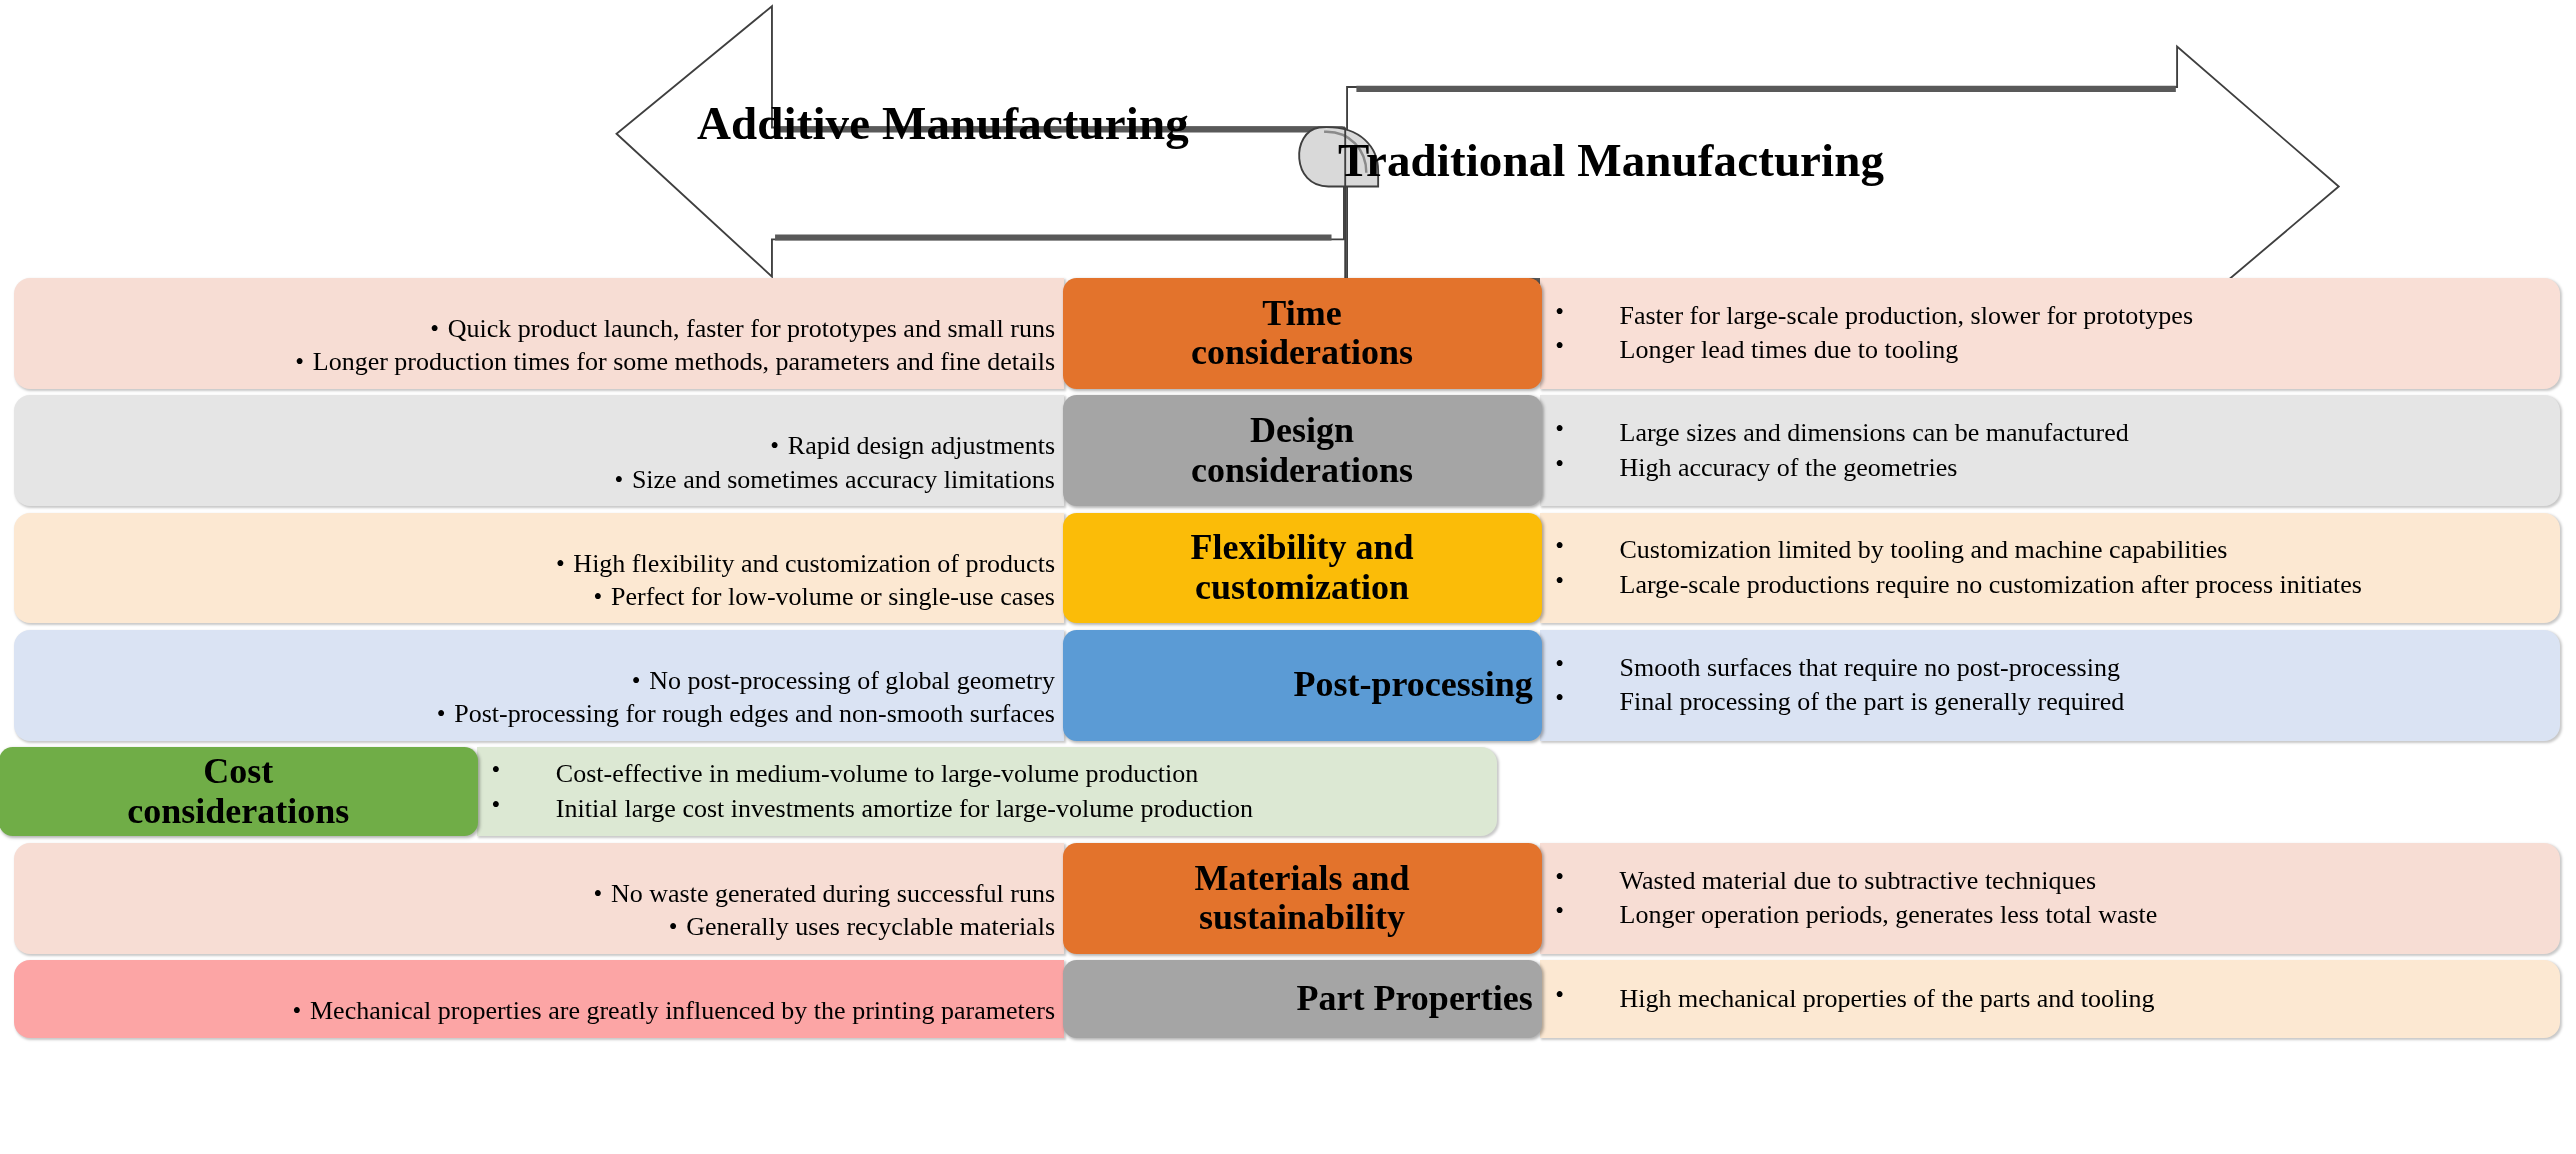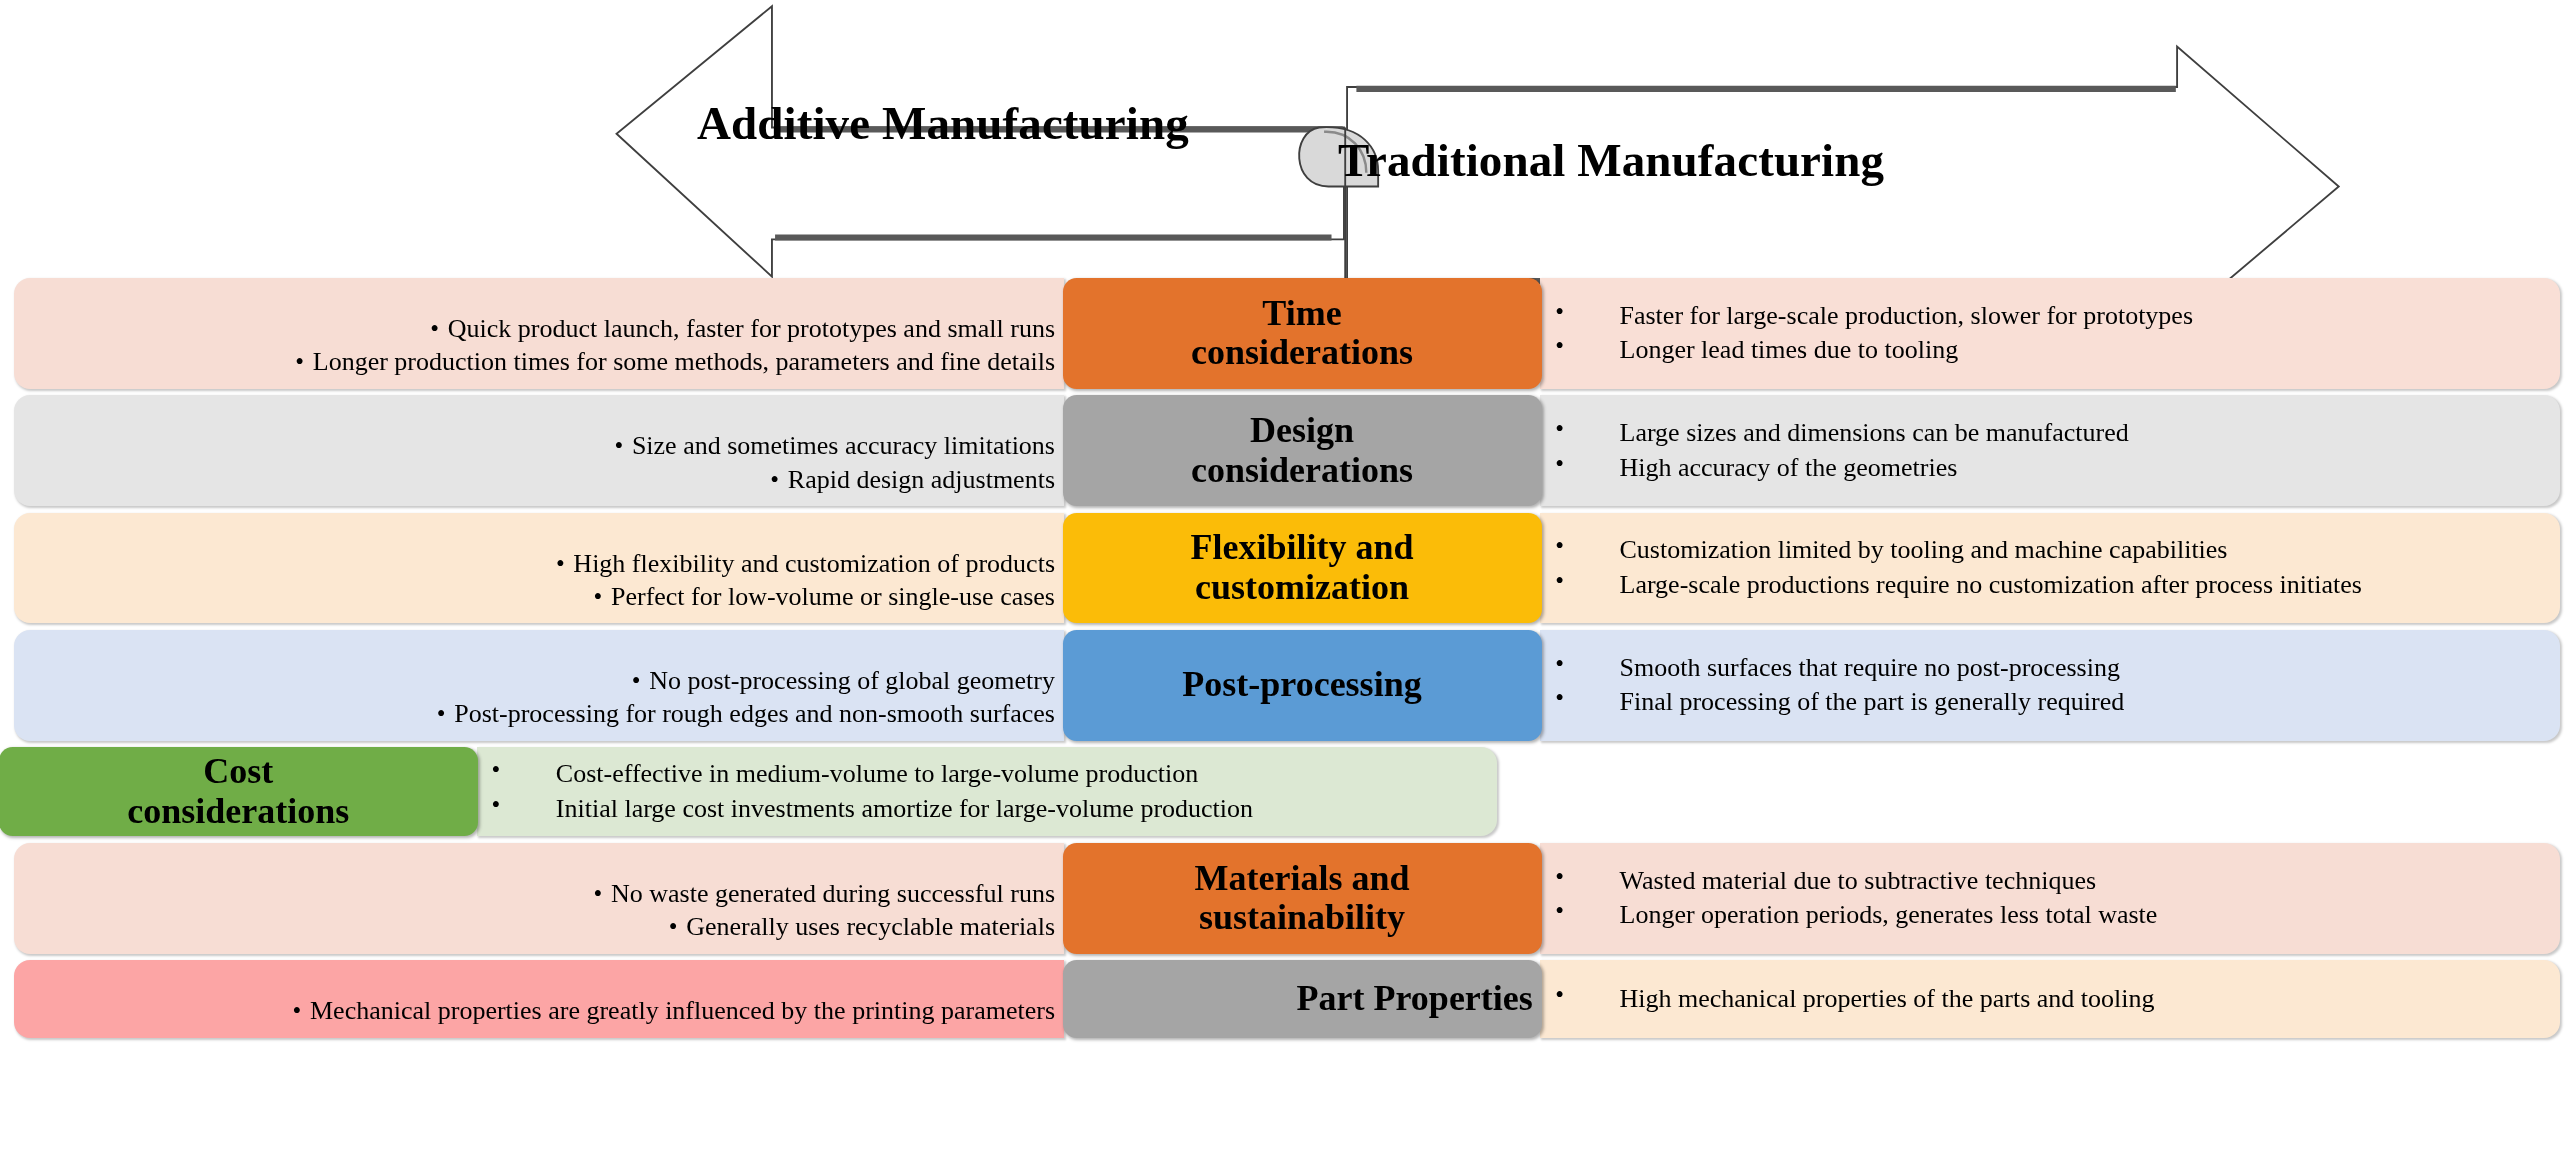--- a/index.html
+++ b/index.html
@@ -159,22 +159,22 @@
       <div class="cell cell-right" style="background: rgb(249, 223, 214);">
         <ul class="bl">
           <li><span class="bul">•</span><span>Faster for large-scale production, slower for prototypes</span></li>
           <li><span class="bul">•</span><span>Longer lead times due to tooling</span></li>
         </ul>
       </div>
     </div>
     <div class="row">
       <div class="cell cell-left" style="background: rgb(229, 229, 229);">
         <ul class="bl">
+          <li><span class="bul">•</span><span>Rapid design adjustments</span></li>
           <li><span class="bul">•</span><span>Size and sometimes accuracy limitations</span></li>
-          <li><span class="bul">•</span><span>Rapid design adjustments</span></li>
         </ul>
       </div>
       <div class="cell cell-center" style="background: rgb(165, 165, 165);">
         <div class="ctitle"><span>Design</span><br><span>considerations</span></div>
       </div>
       <div class="cell cell-right" style="background: rgb(229, 229, 229);">
         <ul class="bl">
           <li><span class="bul">•</span><span>Large sizes and dimensions can be manufactured</span></li>
           <li><span class="bul">•</span><span>High accuracy of the geometries</span></li>
         </ul>
@@ -197,21 +197,21 @@
         </ul>
       </div>
     </div>
     <div class="row">
       <div class="cell cell-left" style="background: rgb(218, 227, 243);">
         <ul class="bl">
           <li><span class="bul">•</span><span>No post-processing of global geometry</span></li>
           <li><span class="bul">•</span><span>Post-processing for rough edges and non-smooth surfaces</span></li>
         </ul>
       </div>
-      <div class="cell cell-center" style="background: rgb(91, 155, 213);">
+      <div class="cell cell-center" style="background: rgb(91, 155, 213); justify-content: flex-end;">
         <div class="ctitle"><span>Post-processing</span></div>
       </div>
       <div class="cell cell-right" style="background: rgb(218, 227, 243);">
         <ul class="bl">
           <li><span class="bul">•</span><span>Smooth surfaces that require no post-processing</span></li>
           <li><span class="bul">•</span><span>Final processing of the part is generally required</span></li>
         </ul>
       </div>
     </div>
     <div class="row">

